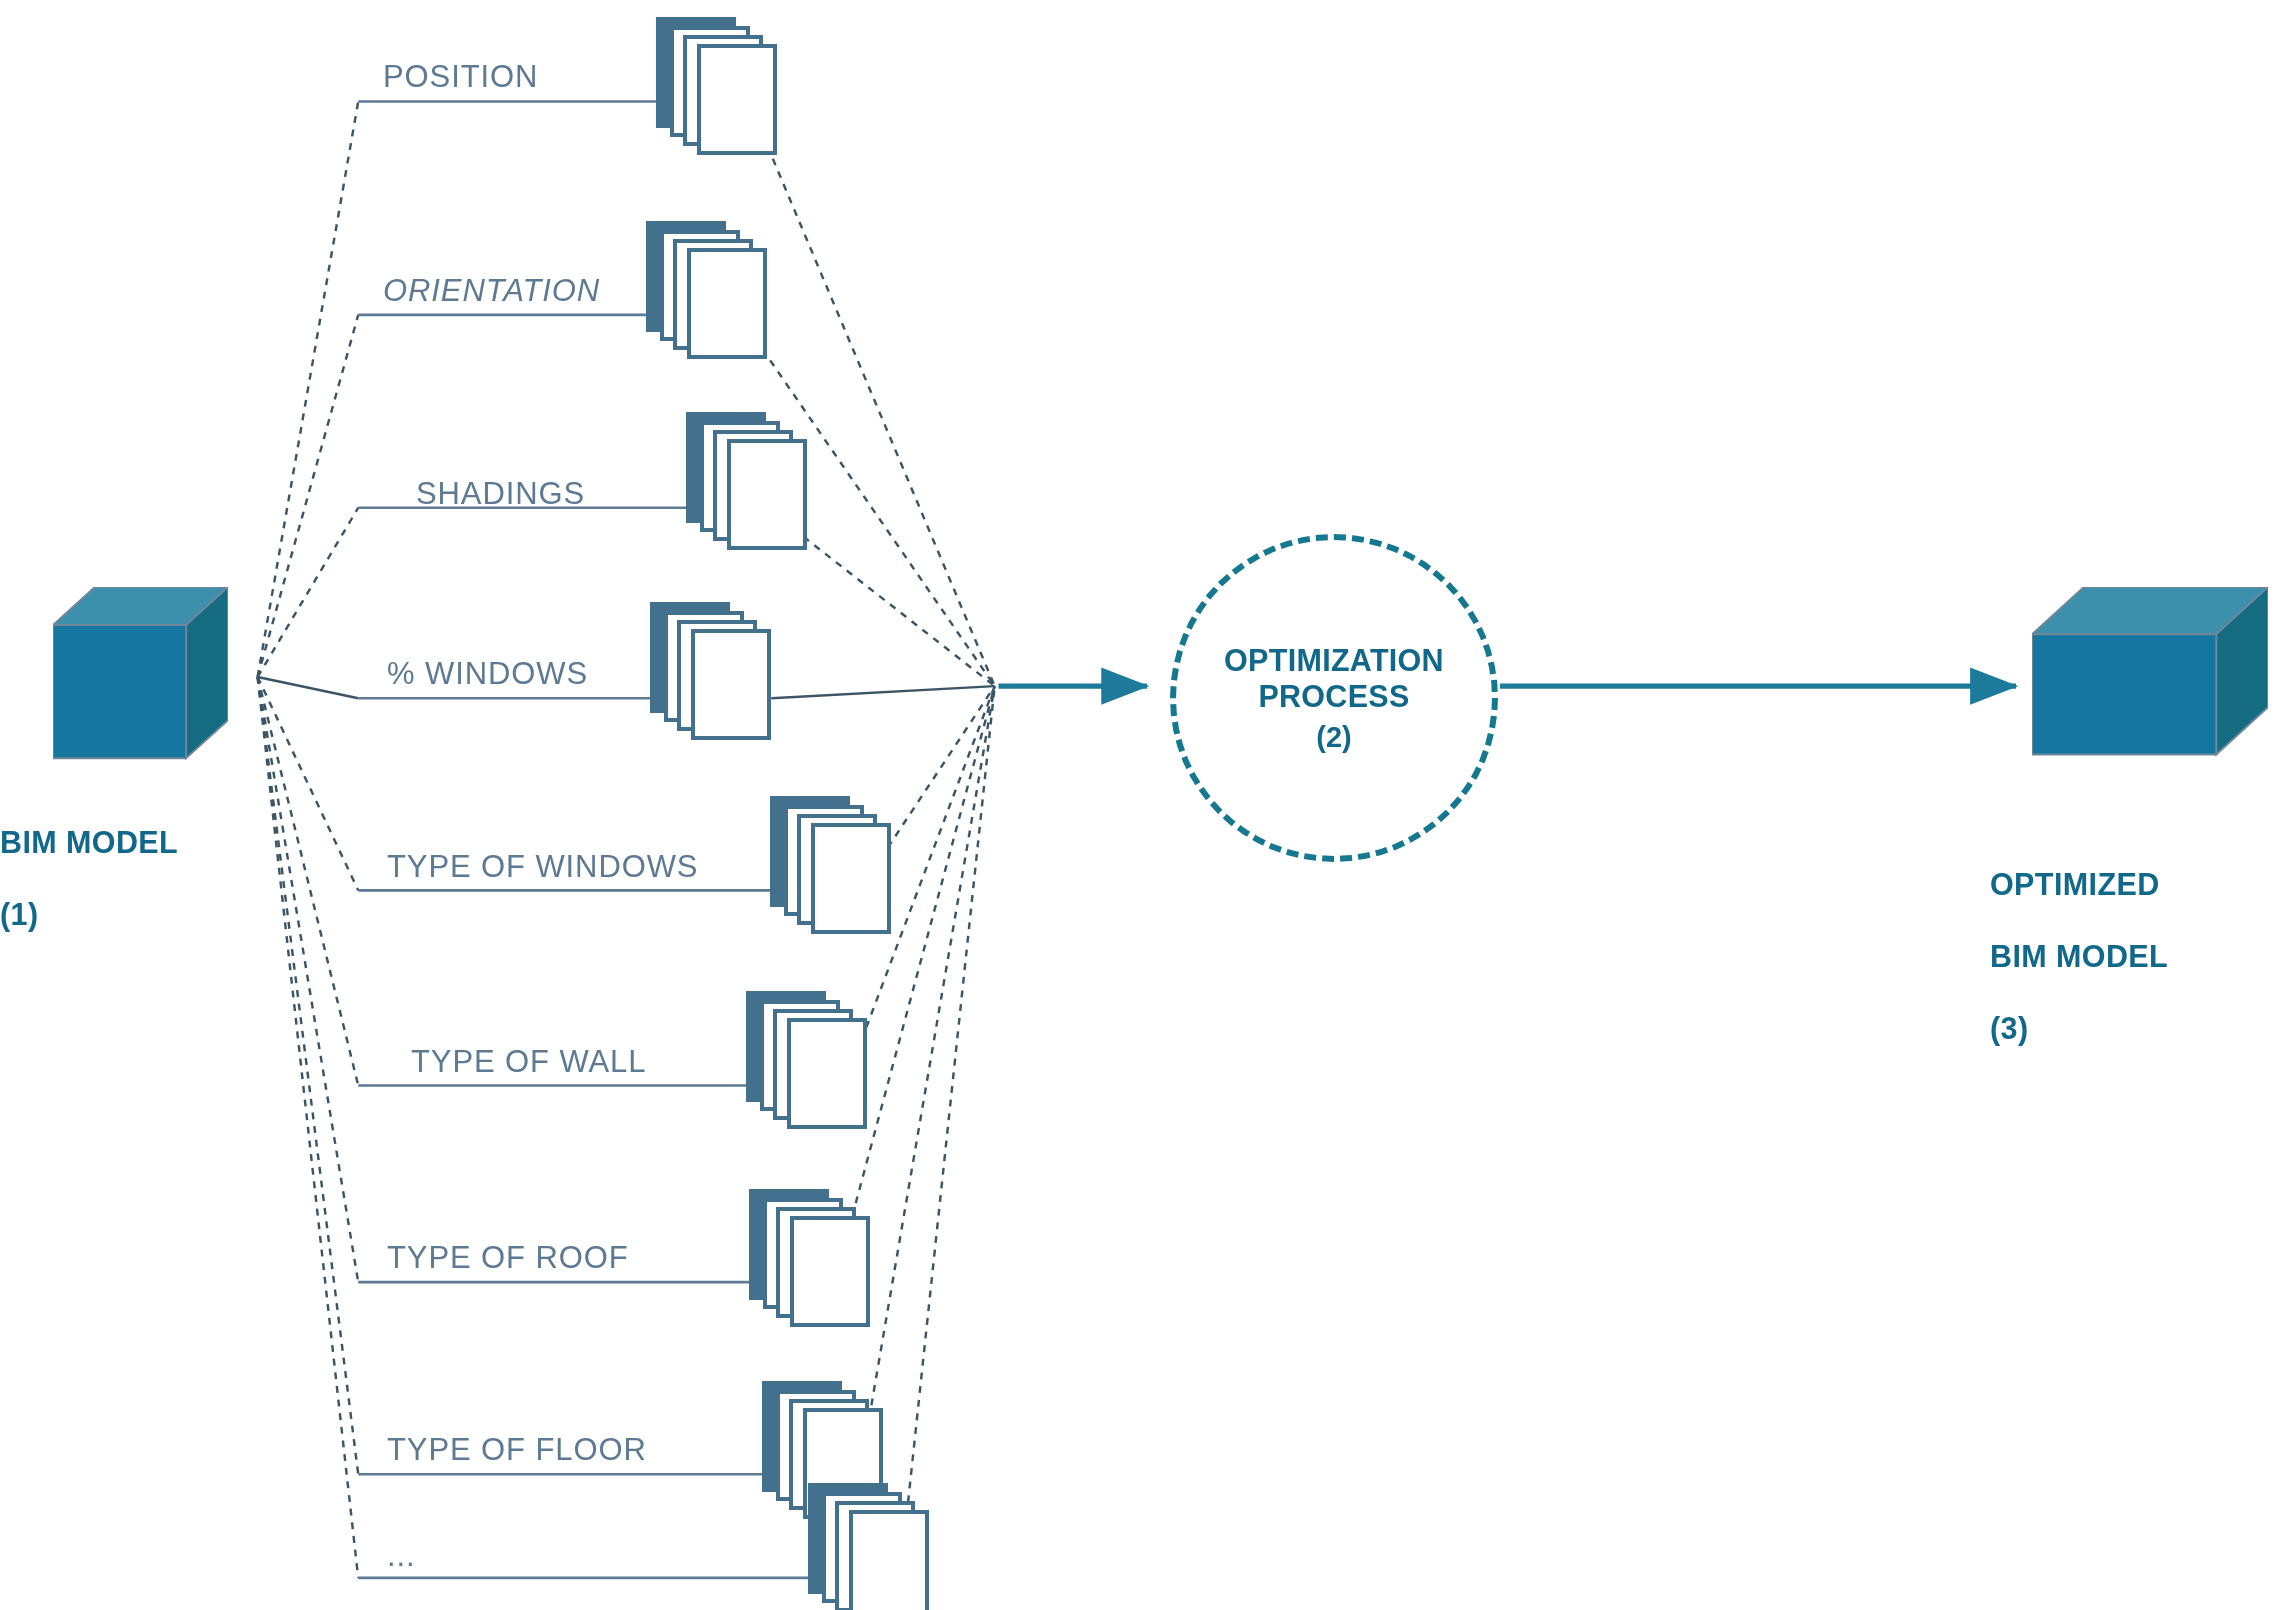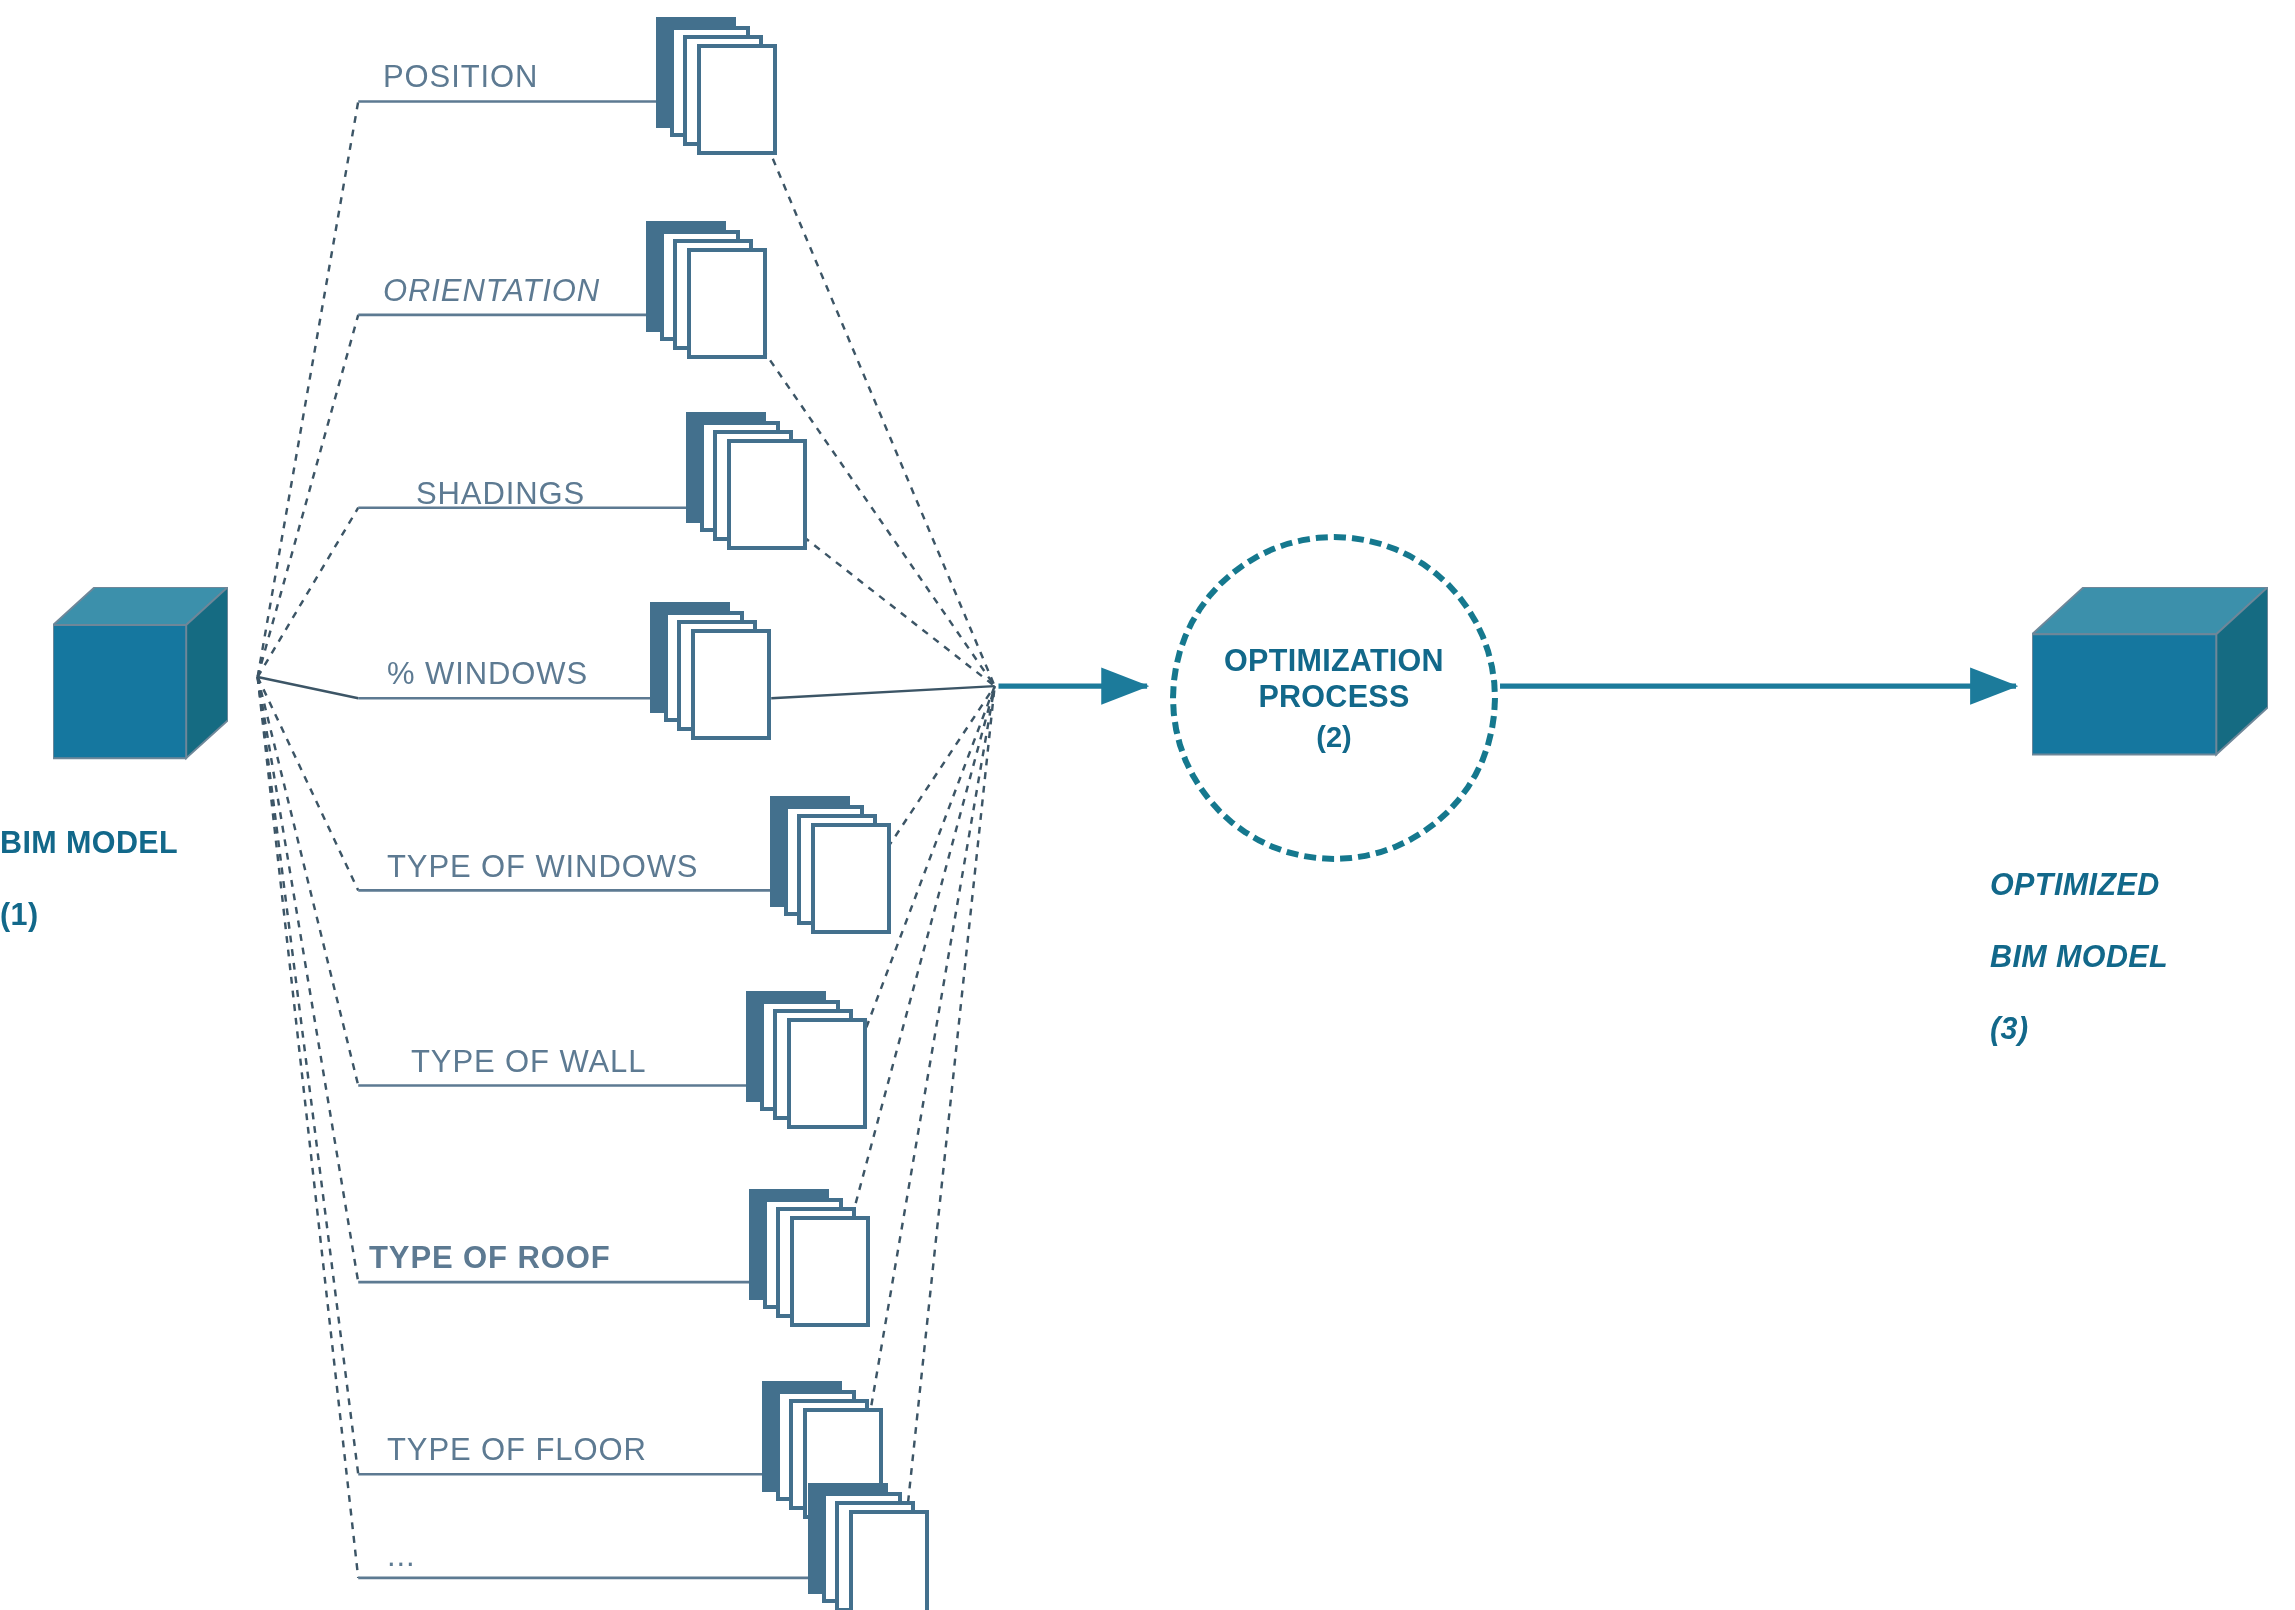--- a/index.html
+++ b/index.html
@@ -157,21 +157,21 @@
     <div>BIM MODEL</div>
     <div class="cube-sub">(1)</div>
   </div>
 
   <div class="row-label" style="left:383px; top:59px;">POSITION</div>
   <div class="row-label" style="left:383px; top:273px;font-style:italic;">ORIENTATION</div>
   <div class="row-label" style="left:383px; top:476px;margin-left:33px;">SHADINGS</div>
   <div class="row-label" style="left:387px; top:656px;">% WINDOWS</div>
   <div class="row-label" style="left:387px; top:849px;">TYPE OF WINDOWS</div>
   <div class="row-label" style="left:387px; top:1044px;margin-left:24px;">TYPE OF WALL</div>
-  <div class="row-label" style="left:369px; top:1240px;font-weight:bold;">TYPE OF ROOF</div>
+  <div class="row-label" style="left:387px; top:1240px;">TYPE OF ROOF</div>
   <div class="row-label" style="left:387px; top:1432px;">TYPE OF FLOOR</div>
   <div class="row-label" style="left:387px; top:1538px;">...</div>
 
   <div class="docstack" style="left:656px; top:17px; width:145px; height:122px;">
     <div class="sheet back" style="left:0px;  top:0px;  width:80px; height:111px;"></div>
     <div class="sheet" style="left:13.7px; top:9.1px; width:80px; height:111px;"></div>
     <div class="sheet" style="left:27.4px; top:18.3px; width:80px; height:111px;"></div>
     <div class="sheet" style="left:41px; top:27.4px; width:80px; height:111px;"></div>
   </div>
 
@@ -237,20 +237,20 @@
     <div class="num">(2)</div>
   </div>
 
   <div class="cube" style="left:2032px; top:587px; width:236px; height:198px;">
     <svg width="236" height="198" viewBox="0 0 310 260" xmlns="http://www.w3.org/2000/svg">
       <polygon points="0,62 68,0 310,0 242,62" fill="#3C90AB" stroke="#6E8799" stroke-width="2.5"></polygon>
       <polygon points="242,62 310,0 310,158 242,220" fill="#156B82" stroke="#6E8799" stroke-width="2.5"></polygon>
       <polygon points="0,62 242,62 242,220 0,220" fill="#15779F" stroke="#6E8799" stroke-width="2.5"></polygon>
     </svg>
   </div>
-  <div class="cube-caption" style="left:1990px; top:831px; width:305px;font-style:italic;">
+  <div class="cube-caption" style="left:1990px; top:831px; width:305px;">
     <div>OPTIMIZED</div>
     <div>BIM MODEL</div>
     <div class="cube-sub">(3)</div>
   </div>
 
 </div>
 
 
 </body></html>

